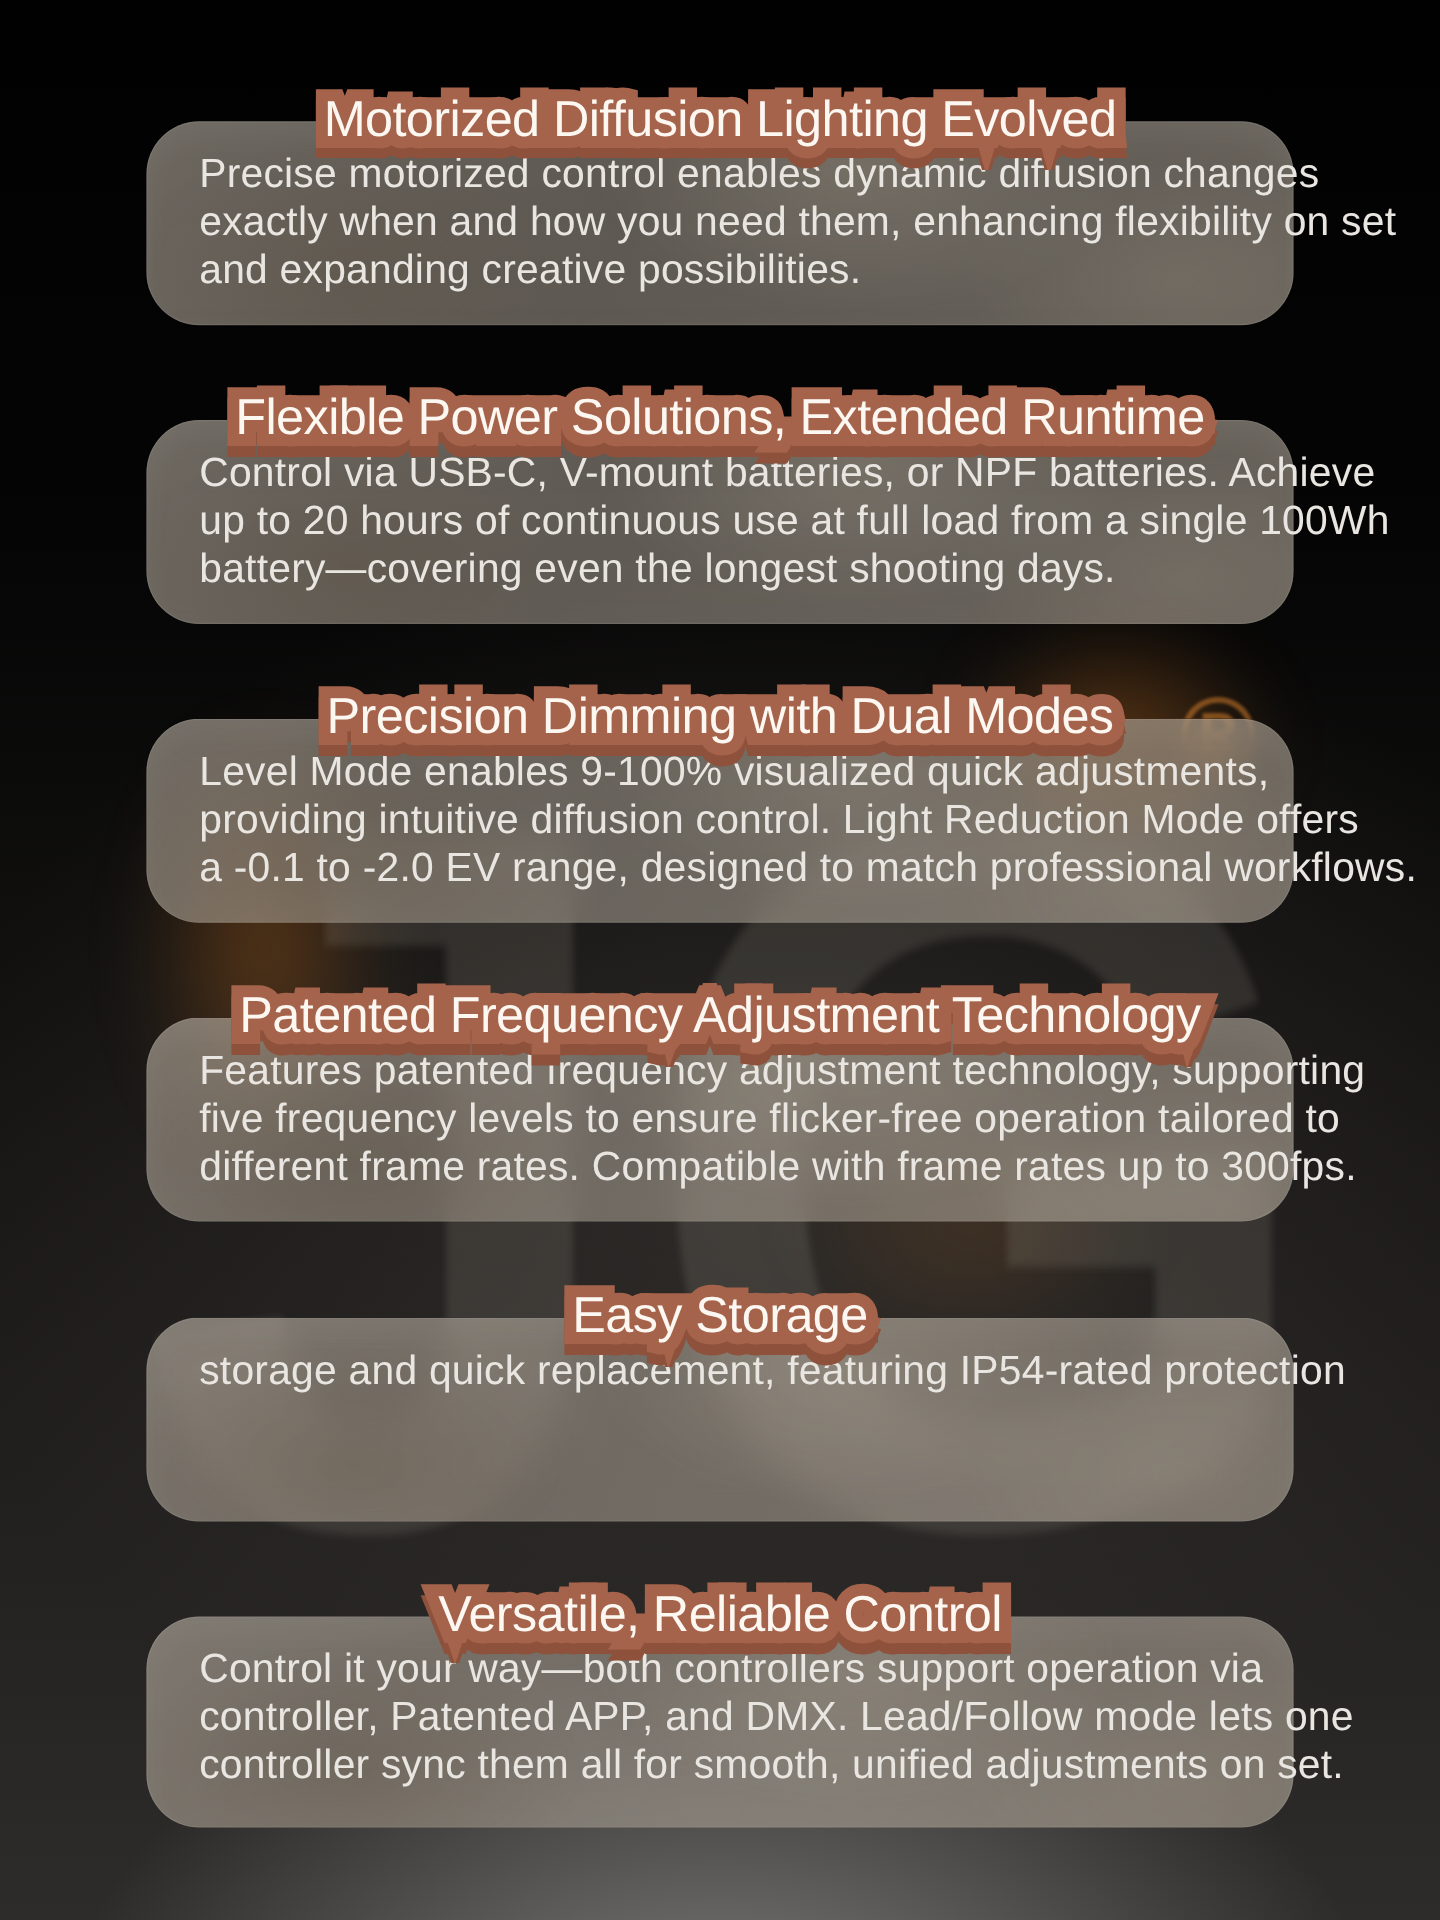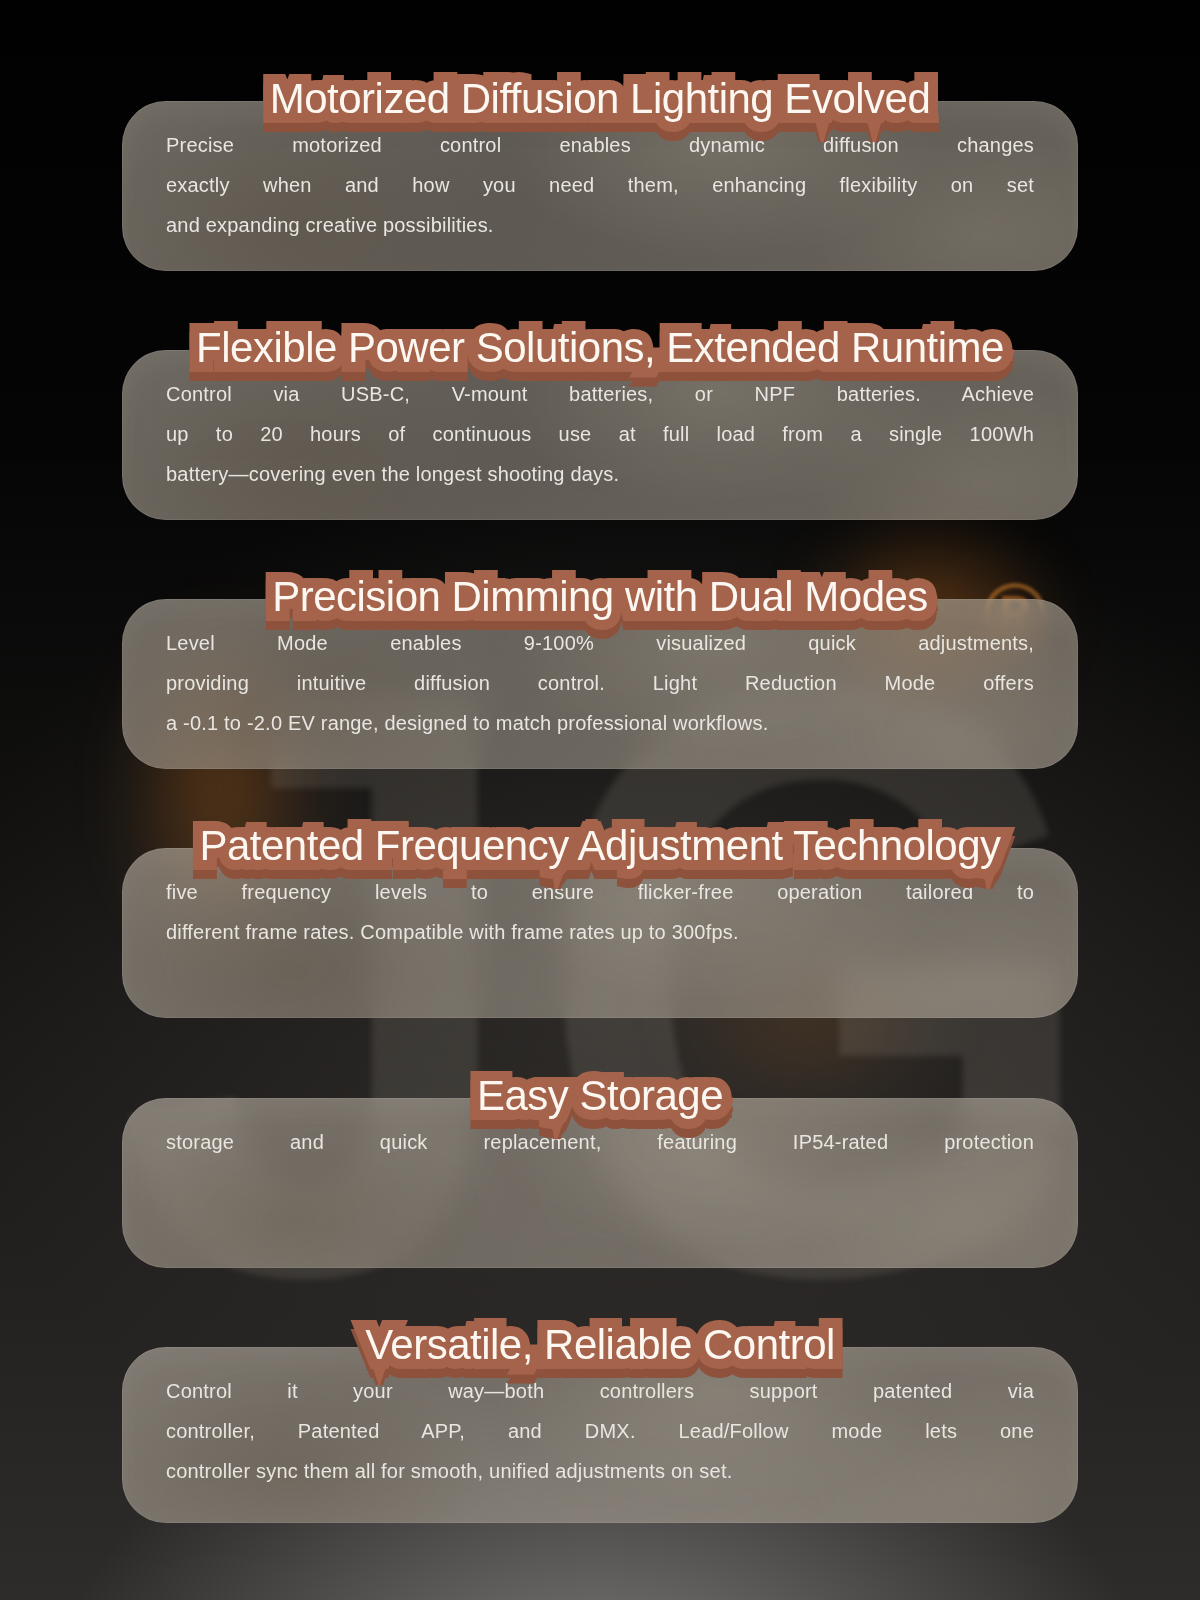--- a/index.html
+++ b/index.html
@@ -75,21 +75,21 @@
       radial-gradient(280px 150px at 18% 72%, rgba(86,74,60,0.30), rgba(86,74,60,0) 70%),
       radial-gradient(320px 170px at 62% 24%, rgba(224,212,190,0.16), rgba(224,212,190,0) 70%),
       radial-gradient(260px 150px at 90% 78%, rgba(184,172,152,0.14), rgba(184,172,152,0) 70%);
     pointer-events: none;
   }
   .tall .card { height: 176px; }
 
   .line {
     position: relative;
     margin: 0;
-    font-size: 20px;
+    font-size: 34px;
     line-height: 40px;
     letter-spacing: 0.2px;
     color: #e9e6e1;
     text-align: justify;
     white-space: nowrap;
   }
   .just { text-align-last: justify; }
   .last { text-align-last: left; }
 
   .title {
@@ -152,35 +152,36 @@
     <div class="card">
       <p class="line just">Level Mode enables 9-100% visualized quick adjustments,</p>
       <p class="line just">providing intuitive diffusion control. Light Reduction Mode offers</p>
       <p class="line last">a -0.1 to -2.0 EV range, designed to match professional workflows.</p>
     </div>
     <h2 class="title" data-text="Precision Dimming with Dual Modes">Precision Dimming with Dual Modes</h2>
   </section>
 
   <section class="feature" style="top:848px">
     <div class="card">
+      <p class="line just">Features patented frequency adjustment technology, supporting</p>
       <p class="line just">five frequency levels to ensure flicker-free operation tailored to</p>
       <p class="line last">different frame rates. Compatible with frame rates up to 300fps.</p>
     </div>
     <h2 class="title" data-text="Patented Frequency Adjustment Technology">Patented Frequency Adjustment Technology</h2>
   </section>
 
   <section class="feature" style="top:1098px">
     <div class="card">
       <p class="line just">storage and quick replacement, featuring IP54-rated protection</p>
     </div>
     <h2 class="title" data-text="Easy Storage">Easy Storage</h2>
   </section>
 
   <section class="feature tall" style="top:1347px">
     <div class="card">
-      <p class="line just">Control it your way—both controllers support patented via</p>
+      <p class="line just">Control it your way—both controllers support operation via</p>
       <p class="line just">controller, Patented APP, and DMX. Lead/Follow mode lets one</p>
       <p class="line last">controller sync them all for smooth, unified adjustments on set.</p>
     </div>
     <h2 class="title" data-text="Versatile, Reliable Control">Versatile, Reliable Control</h2>
   </section>
 
 </div>
 
 </body></html>

